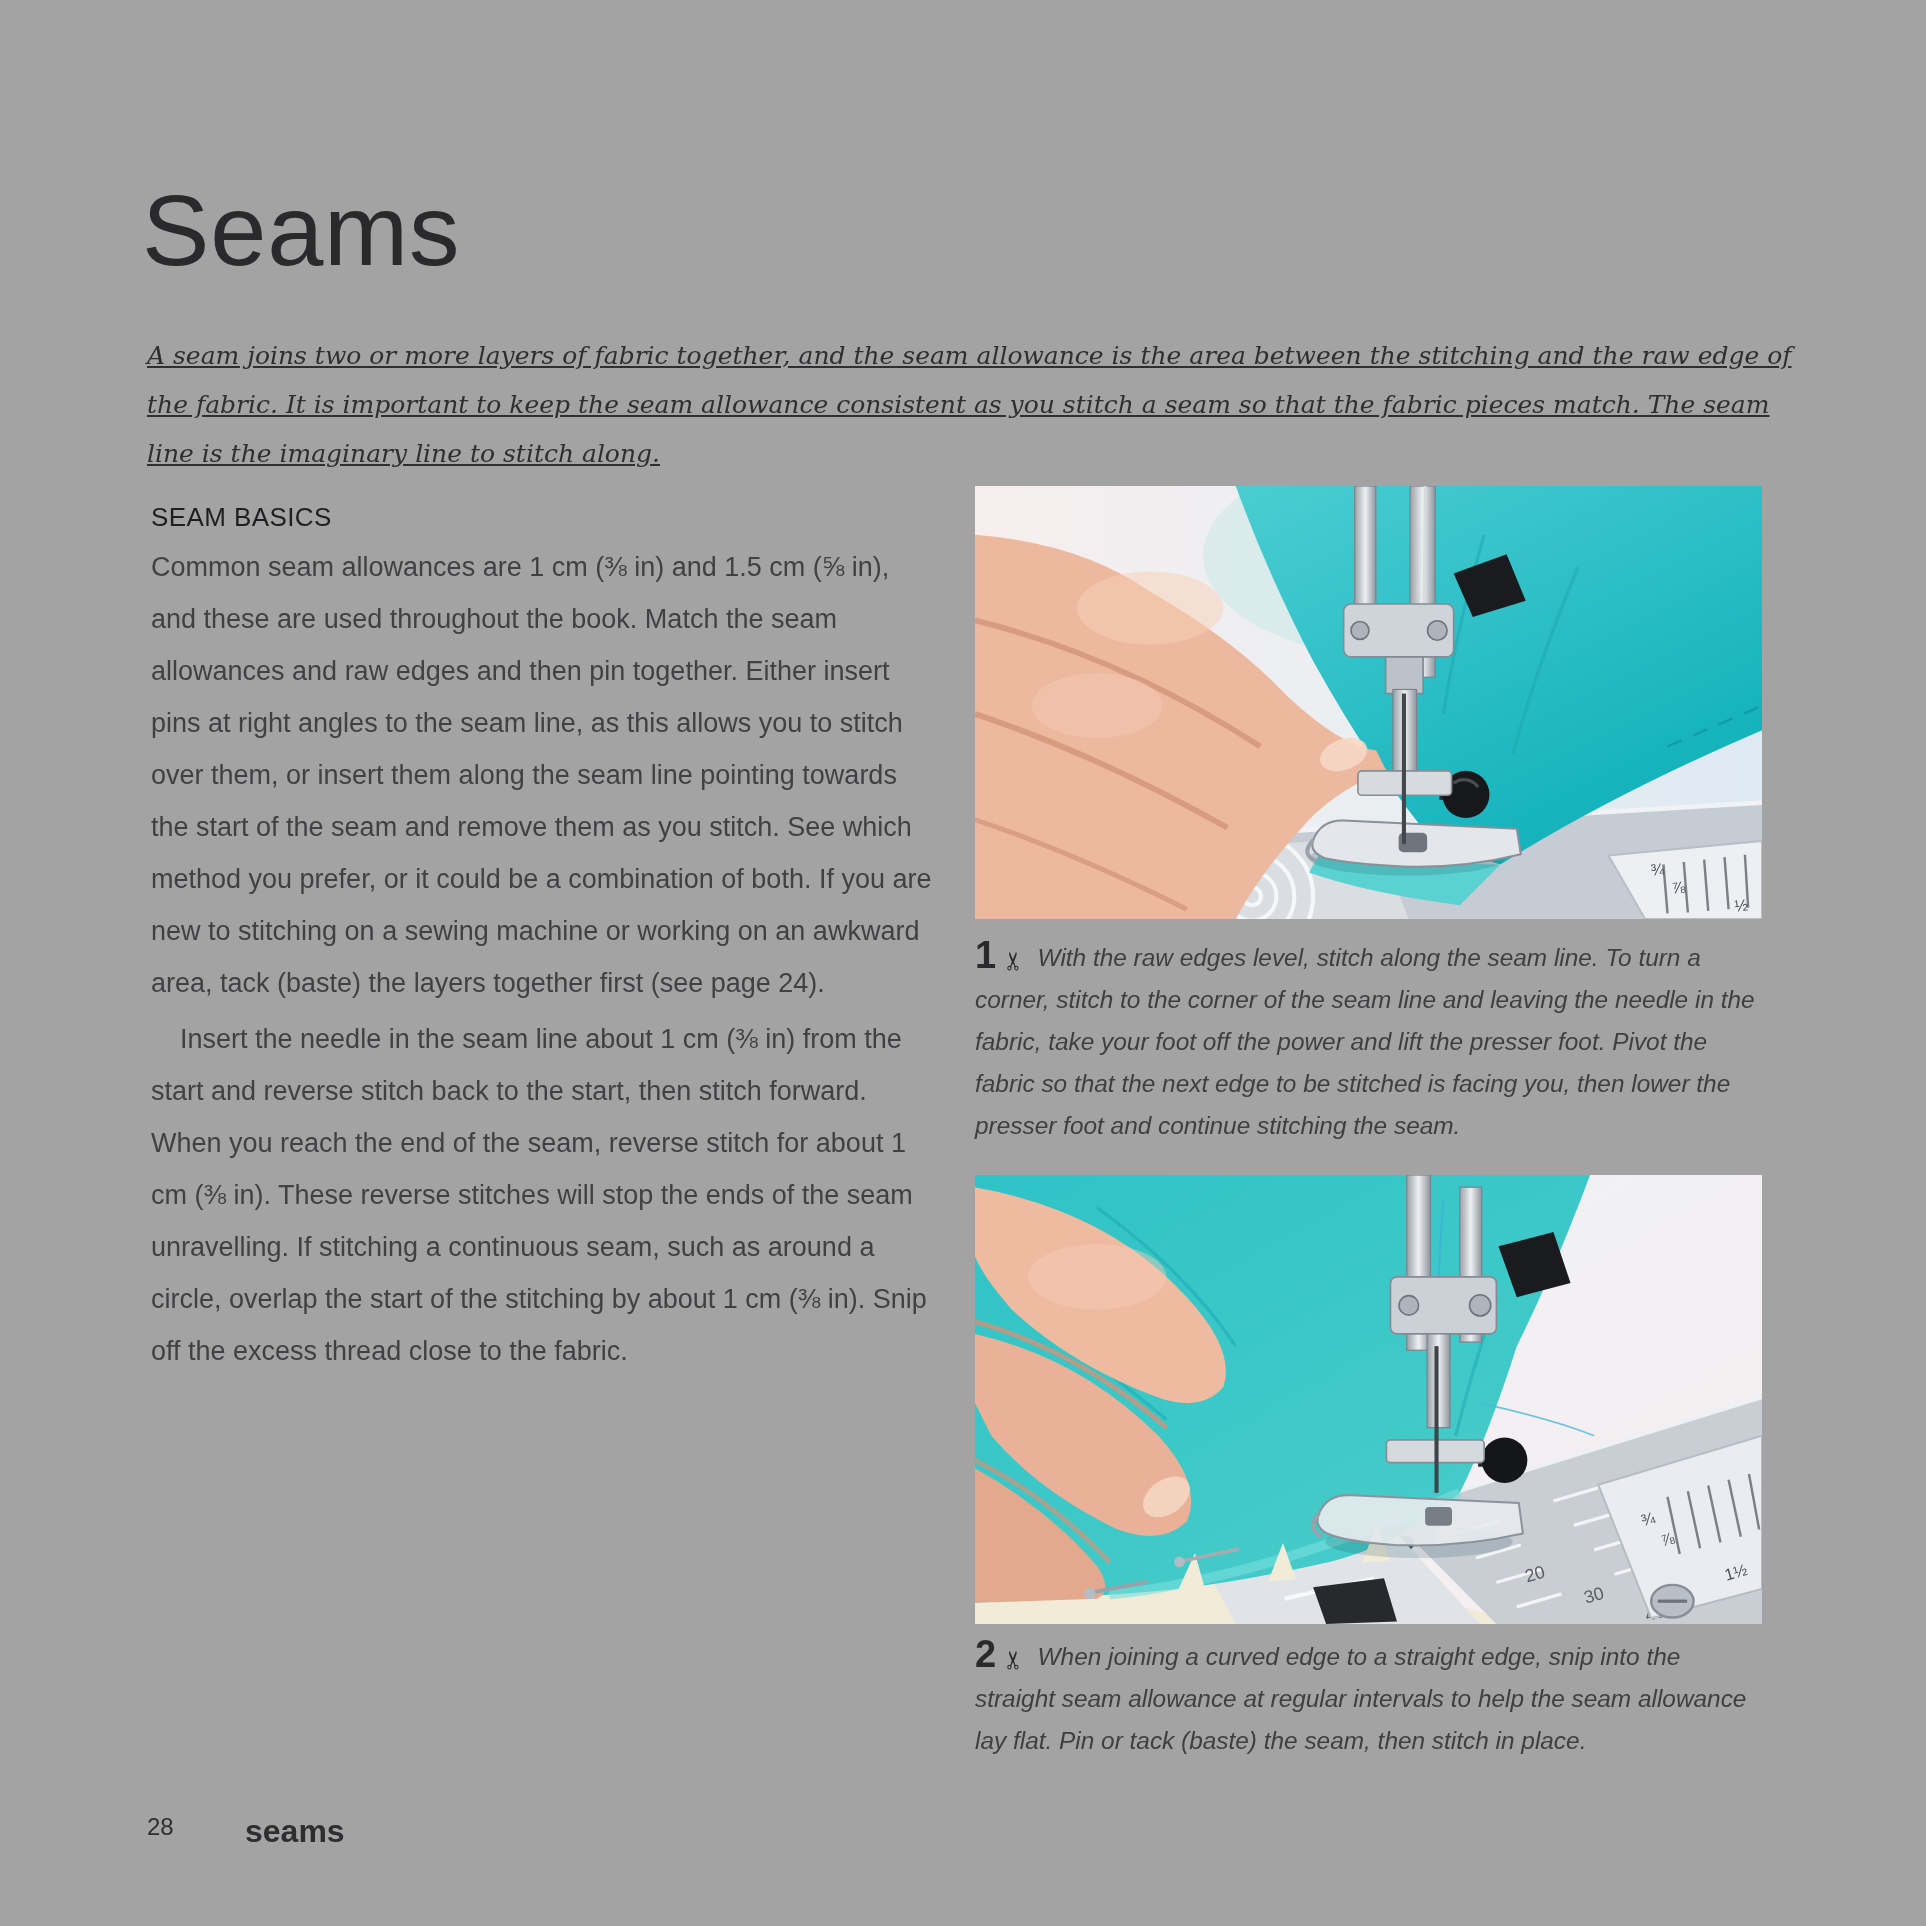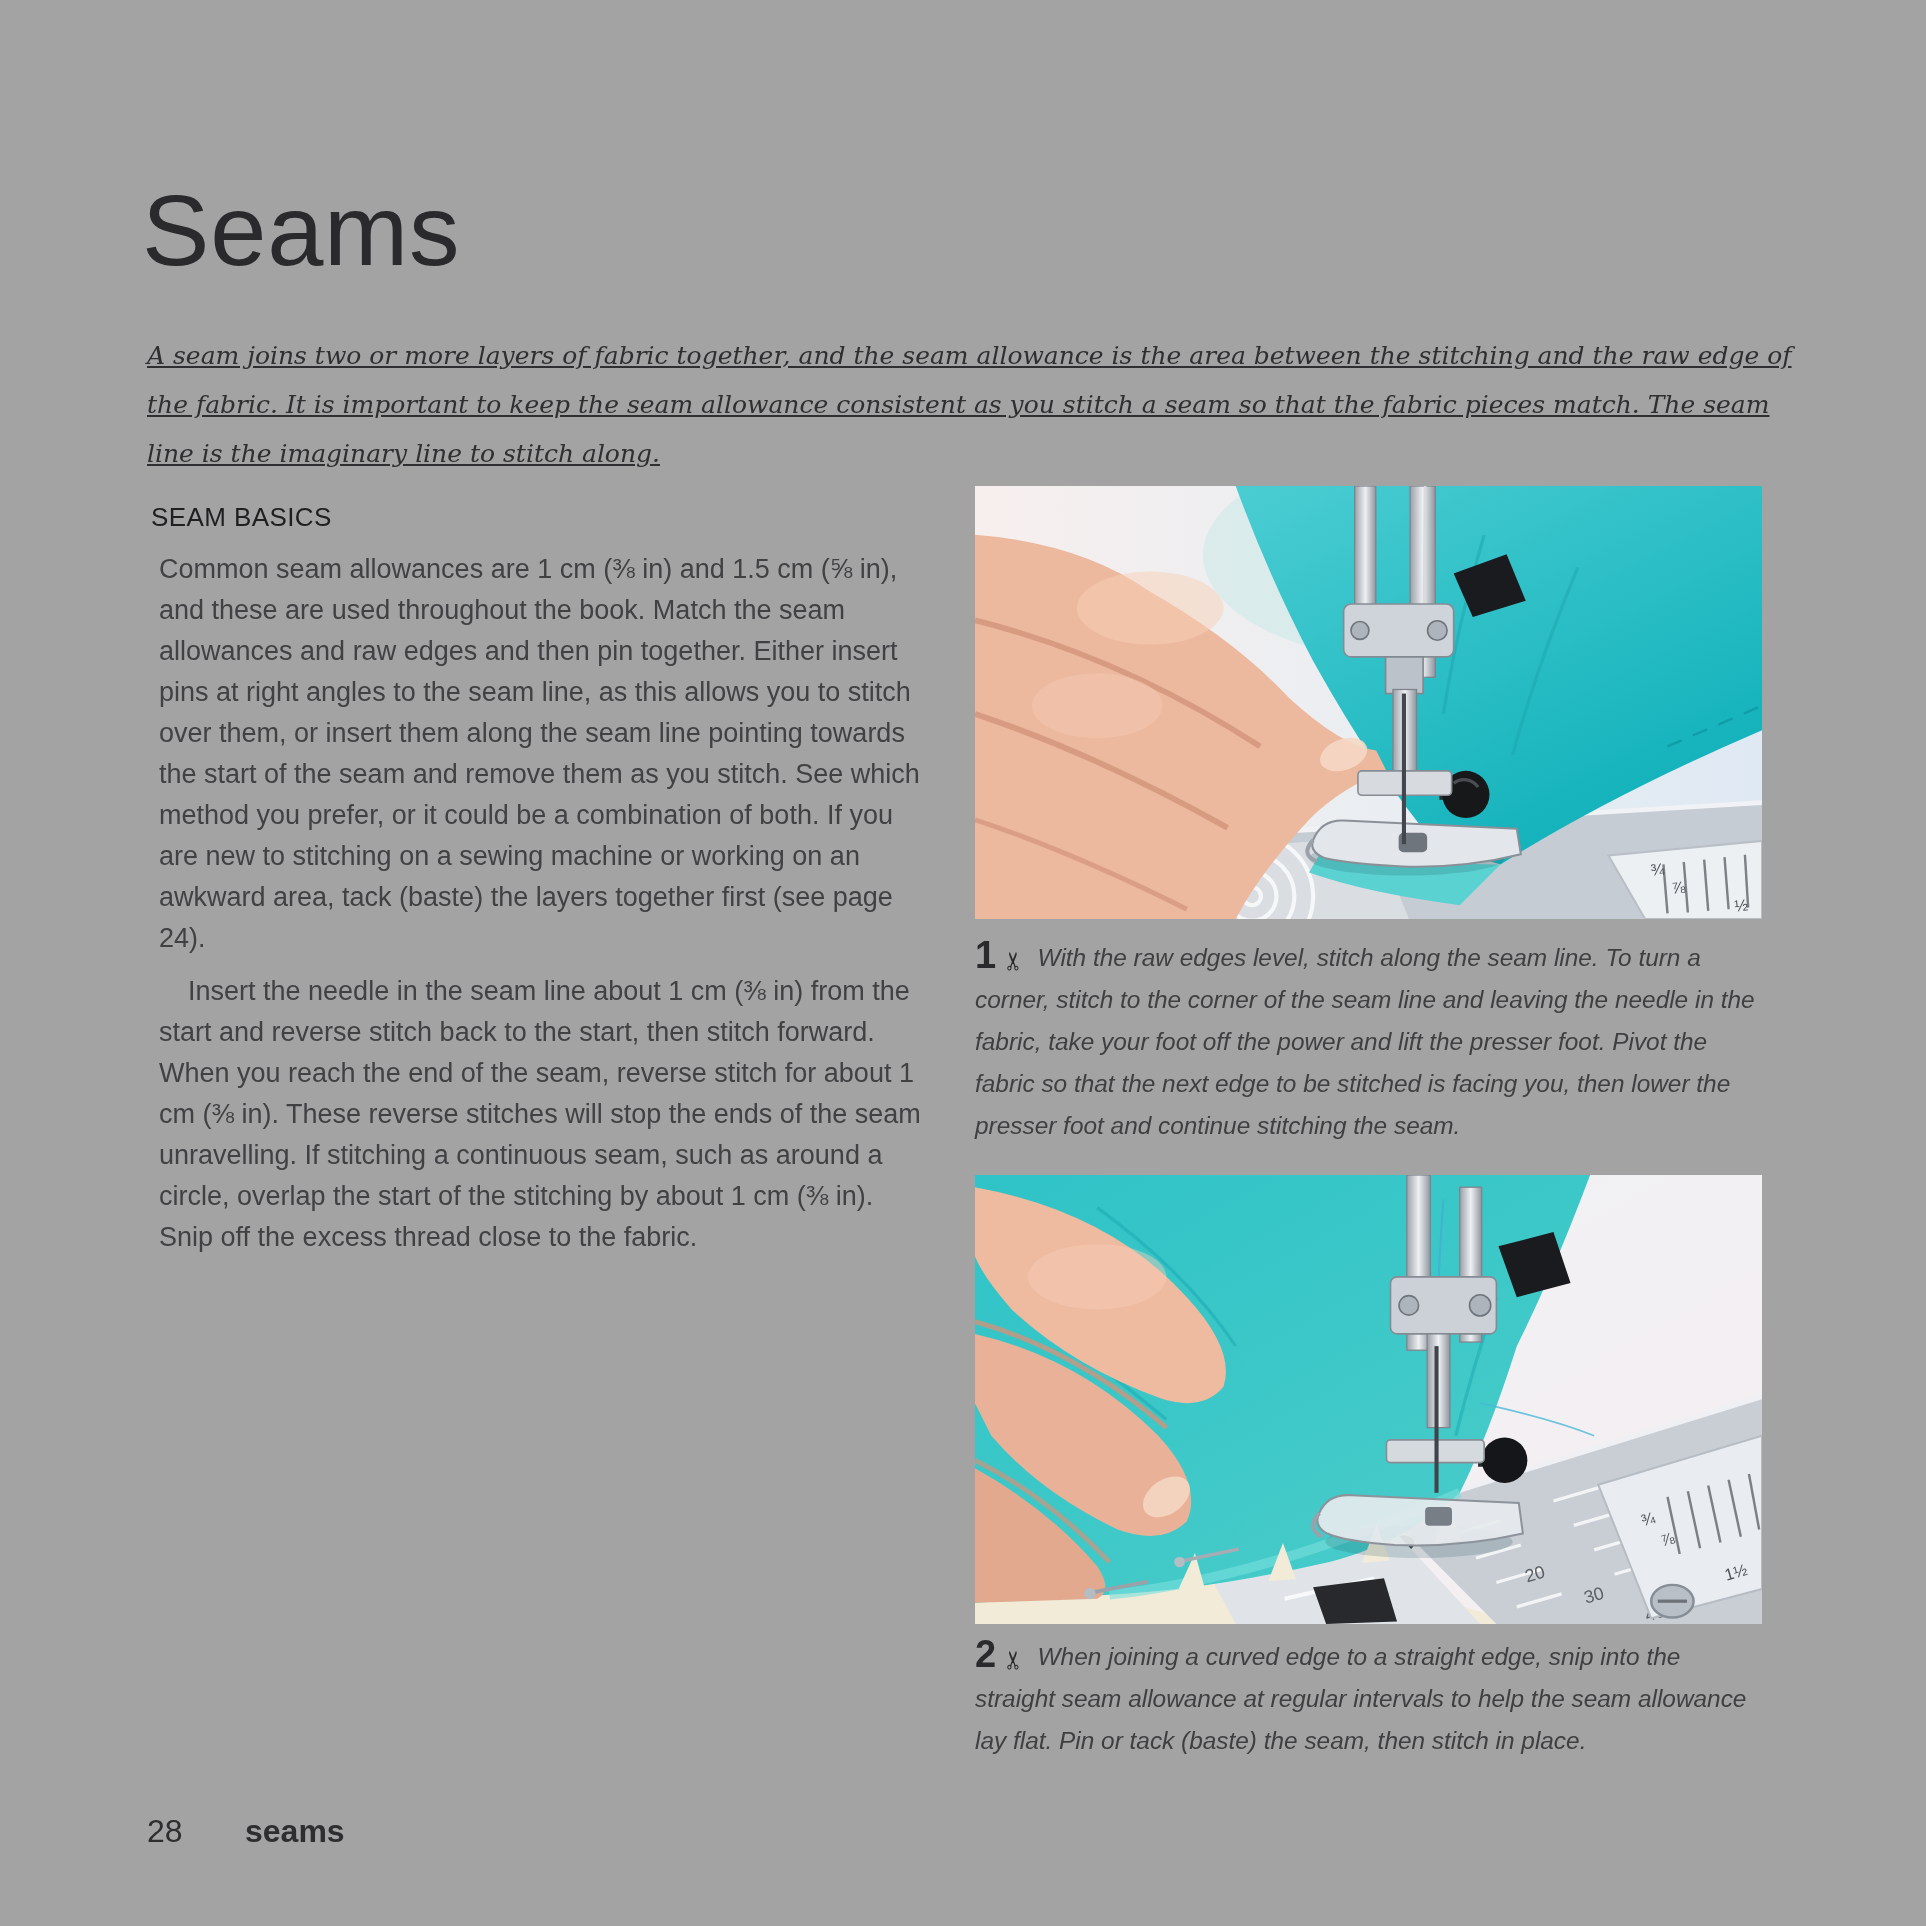--- a/index.html
+++ b/index.html
@@ -5,33 +5,33 @@
   html,body{margin:0;padding:0;background:#ffffff;}
   .page{position:relative;width:1926px;height:1926px;background:#a3a3a3;overflow:hidden;
         font-family:"Liberation Sans",sans-serif;color:#414144;}
   .abs{position:absolute;}
   .title{left:142px;top:107px;font-size:101px;line-height:1.1;font-weight:400;
          letter-spacing:0.8px;color:#2a2a2c;}
   .intro{left:147px;top:306px;width:1654px;font-family:"DejaVu Serif","Liberation Serif",serif;
          font-style:italic;font-size:25px;line-height:49px;color:#2f2f31;text-decoration:underline;}
   .leftcol{left:147px;top:494px;width:790px;}
   .leftcol h3{font-size:26px;line-height:39px;margin:4px;font-weight:400;color:#1f1f21;letter-spacing:0.4px;}
-  .leftcol p{font-size:27px;line-height:41px;margin:12px;}
+  .leftcol p{font-size:27px;line-height:52px;margin:4px;}
   .leftcol p.indent{text-indent:29px;}
   .leftcol .sec2{margin-top:108px;}
   .photo{border:0;display:block;}
   .fig1{left:975px;top:486px;}
   .fig2{left:975px;top:1175px;}
   .cap{width:788px;font-style:italic;font-size:24.4px;line-height:42px;color:#3f3f41;margin:0;}
   .cap1{left:975px;top:937px;}
   .cap2{left:975px;top:1636px;}
   .num{font-style:normal;font-weight:700;font-size:38px;color:#2a2a2c;margin-right:4.1px;line-height:0;vertical-align:-1.6px;}
   .sci{display:inline-block;font-style:normal;font-size:25px;transform:rotate(-90deg);
        margin:0 14px 0 2.4px;color:#2a2a2c;line-height:0;vertical-align:-4.1px;}
-  .footer-num{left:147px;top:1813px;font-size:32px;color:#2e2e30;}
+  .footer-num{left:147px;top:1813px;font-size:24px;color:#2e2e30;}
   .footer-sec{left:245px;top:1813px;font-size:32px;font-weight:700;color:#2e2e30;}
   svg text{font-family:"Liberation Sans",sans-serif;}
 </style>
 </head>
 <body>
 
 <div class="page">
 
   <h1 class="abs title">Seams</h1>
 

